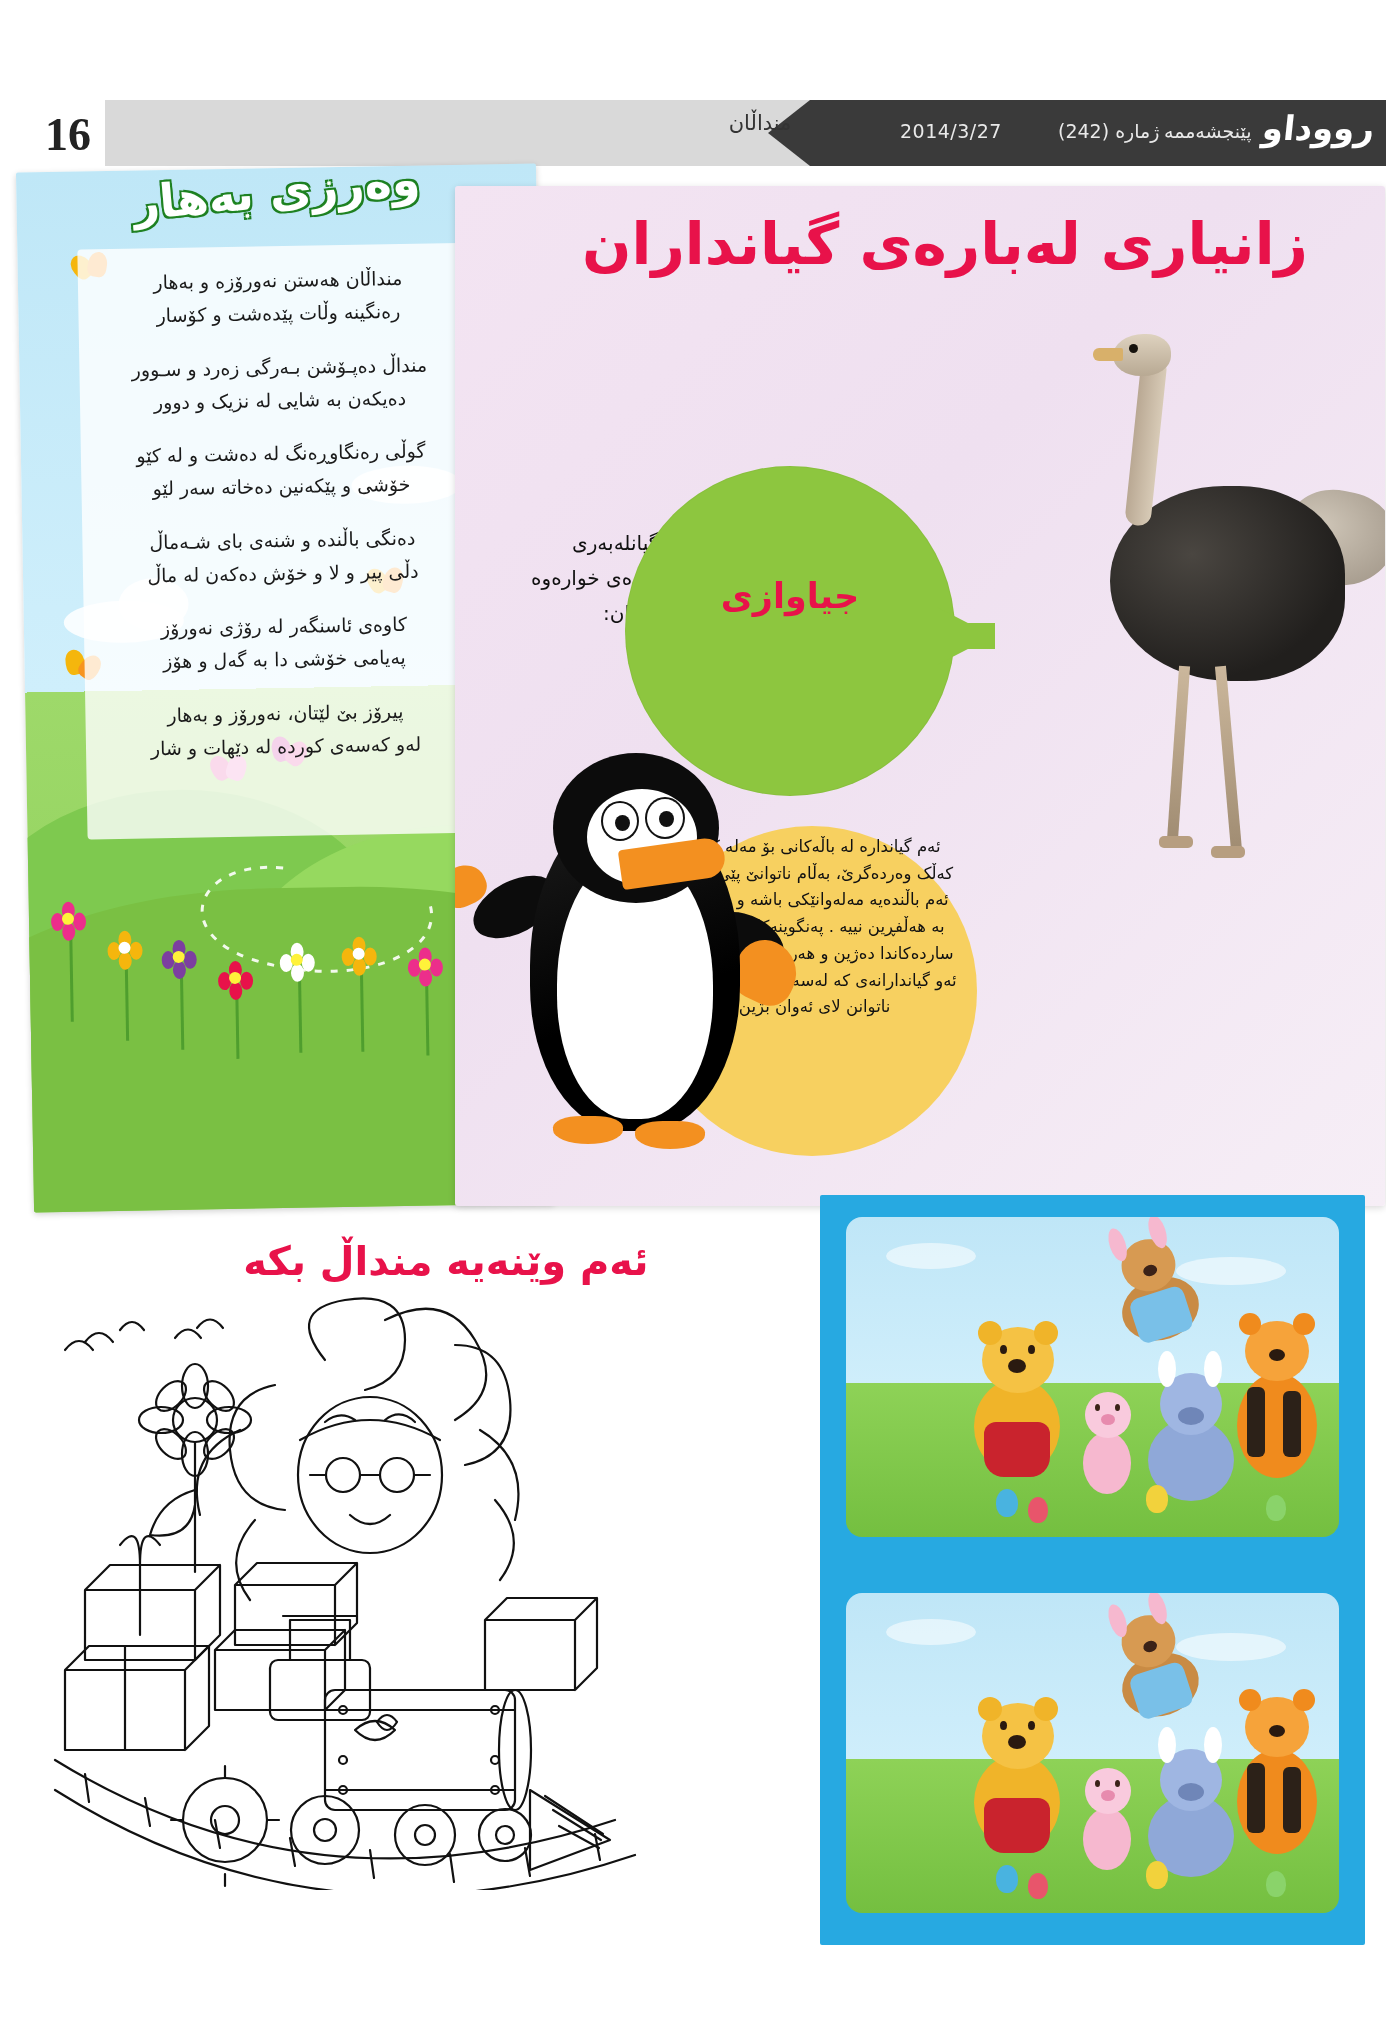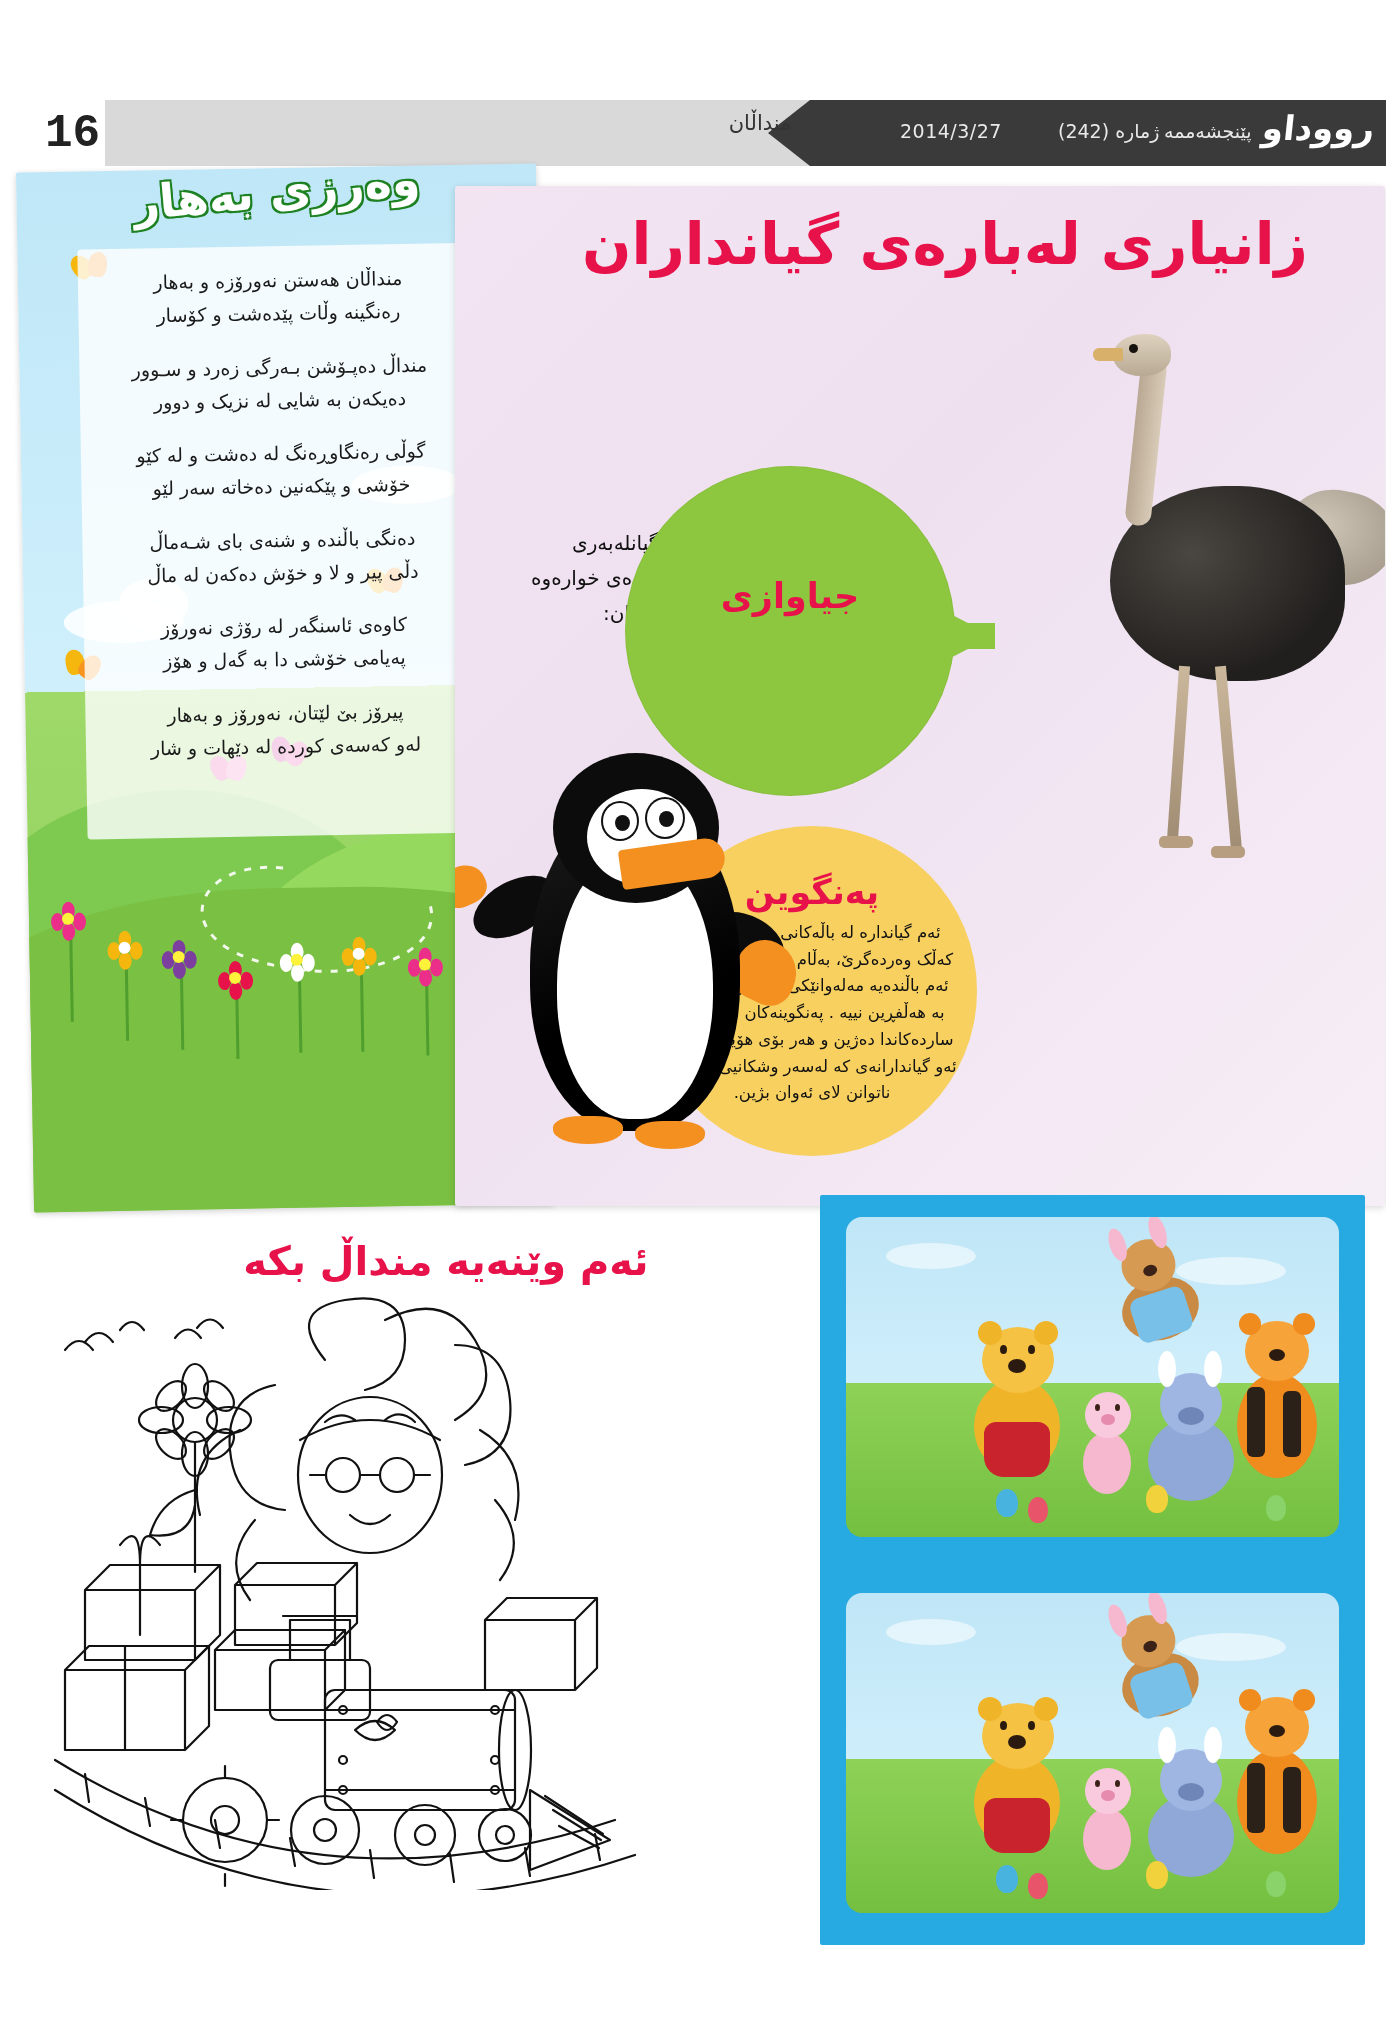--- a/index.html
+++ b/index.html
@@ -14,21 +14,21 @@
   
   .header{position:absolute;top:100px;left:0;width:1386px;height:66px;}
   .header-gray{position:absolute;left:105px;top:0;width:1281px;height:66px;background:#d9d9d9;}
   .header-dark{position:absolute;left:810px;top:0;width:576px;height:66px;background:#3a3a3a;}
   .header-dark:before{
     content:"";position:absolute;left:-42px;top:0;width:0;height:0;
     border-top:33px solid transparent;border-bottom:33px solid transparent;
     border-right:42px solid #3a3a3a;
   }
   .page-number{position:absolute;left:45px;top:8px;font-size:46px;color:#222;font-weight:bold;
-    font-family:Liberation Mono, monospace;}
+    font-family:Liberation Serif, serif;}
   .header-section{position:absolute;left:660px;top:11px;width:200px;text-align:center;font-size:21px;color:#333;}
   .header-date{position:absolute;left:900px;top:20px;font-size:19px;color:#e9e9e9;letter-spacing:.5px;text-align:right;}
   .header-issue{position:absolute;left:1058px;top:20px;font-size:19px;color:#e9e9e9;}
   .header-day{position:absolute;left:1164px;top:20px;font-size:19px;color:#e9e9e9;}
   .logo{position:absolute;left:1252px;top:8px;width:122px;height:50px;color:#fff;
     font-size:34px;font-weight:bold;letter-spacing:-1px;transform:skewX(-6deg);}
 
   
   .spring-panel{position:absolute;left:25px;top:168px;width:520px;height:1040px;
     background:linear-gradient(#bfe7f7 0%,#cdeefb 42%,#cfeffc 50%,#9ed96a 50%,#8ccf57 100%);
@@ -292,21 +292,20 @@
       <div class="o-foot" style="left:104px;top:520px;"></div>
       <div class="o-foot" style="left:156px;top:530px;"></div>
     </div>
 
     <div class="bubble-green">
       <h3>جیاوازی</h3>
     </div>
     <div class="green-arrow"></div>
 
     <div class="bubble-yellow">
-      <h3>پەنگوین</h3>
       <p>ئەم گیاندارە لە باڵەکانی بۆ مەلە کردن کەڵک وەردەگرێ، بەڵام ناتوانێ پێی بفڕێ. ئەم باڵندەیە مەلەوانێکی باشە و پێویستی بە هەڵفڕین نییە . پەنگوینەکان لە شوێنە ساردەکاندا دەژین و هەر بۆی هۆیەوەیە کە ئەو گیاندارانەی کە لەسەر وشکانیی دەژین، ناتوانن لای ئەوان بژین.</p>
     </div>
 
     <div class="penguin">
       <div class="p-wingL"></div>
       <div class="p-handL"></div>
       <div class="p-wingR"></div>
       <div class="p-handR"></div>
       <div class="p-body"></div>
       <div class="p-belly"></div>

